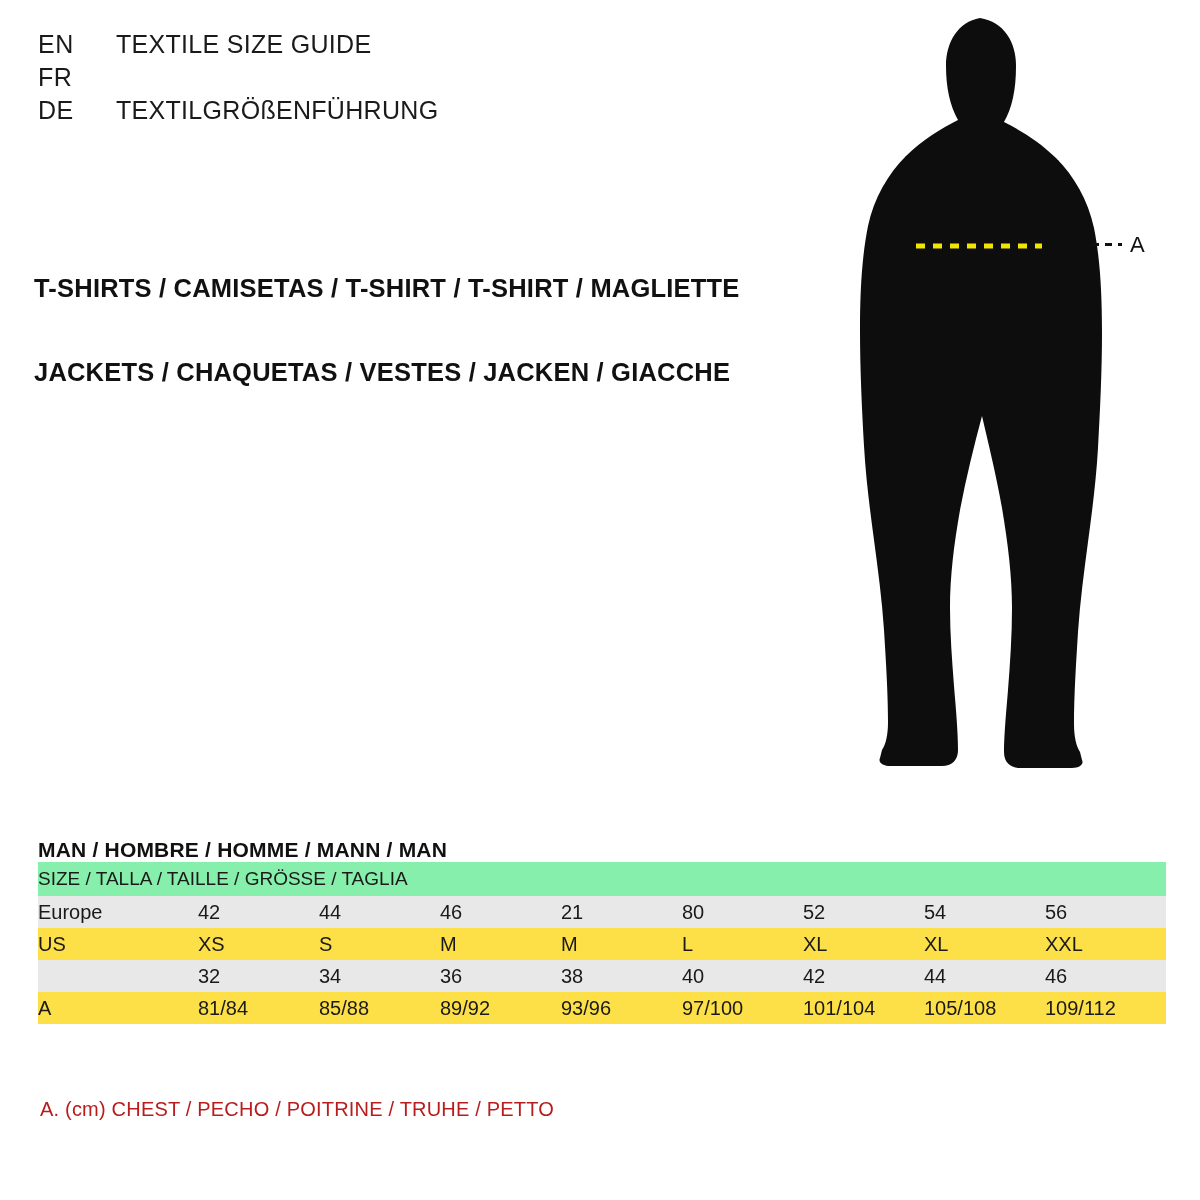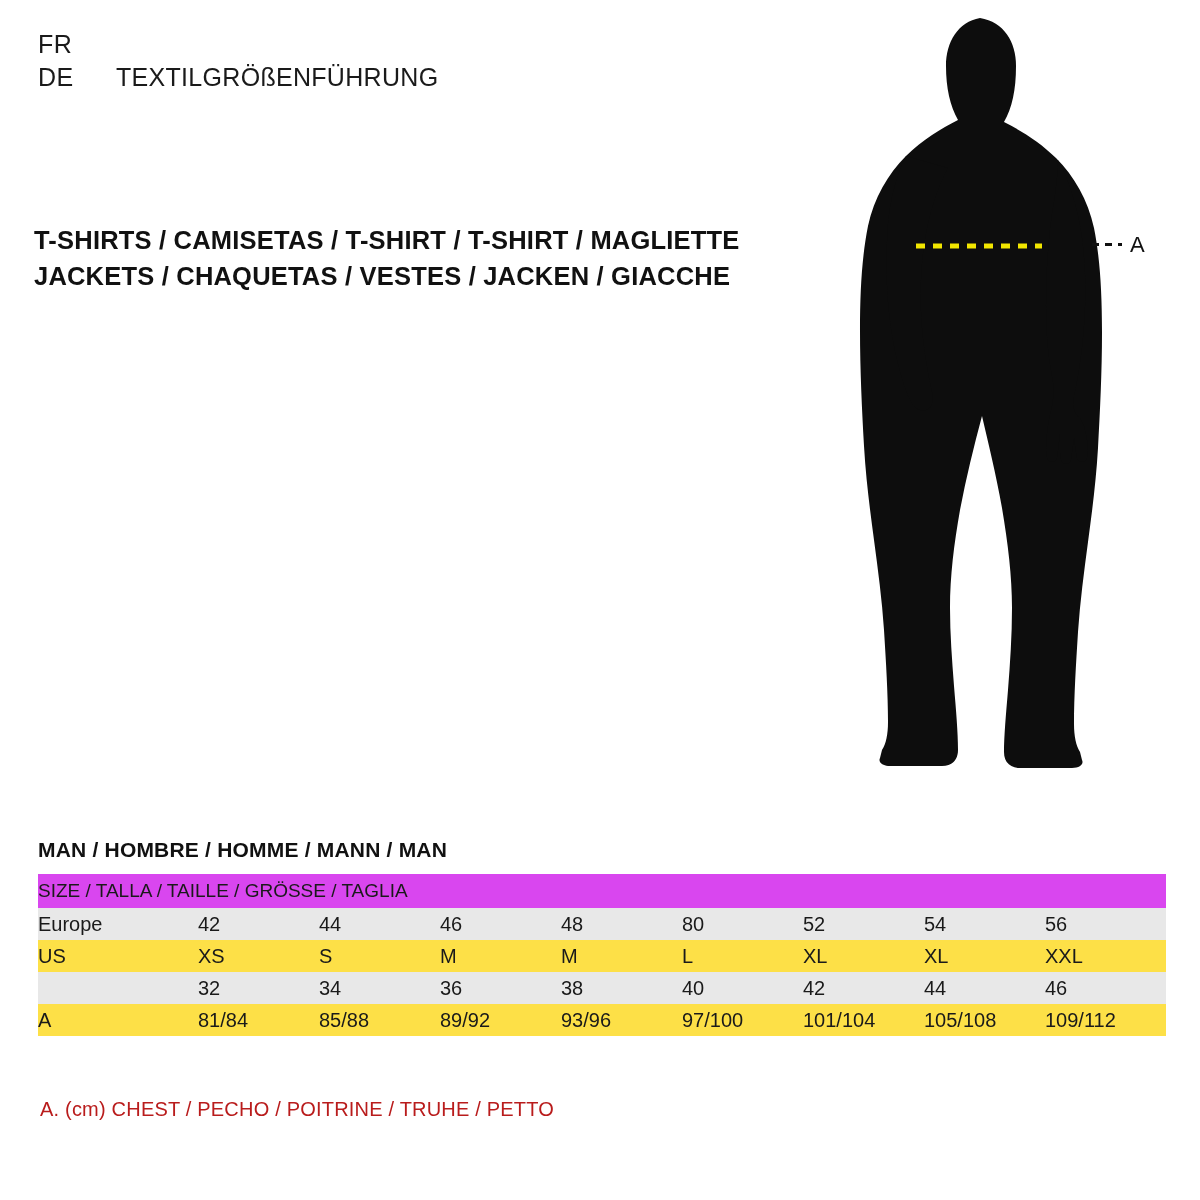--- a/index.html
+++ b/index.html
@@ -48,20 +48,21 @@
     top: 222px;
     width: 760px;
   }
   .category-line {
     font-size: 25.5px;
     font-weight: bold;
     letter-spacing: 0.2px;
     line-height: 36px;
     color: #111111;
     white-space: nowrap;
+    margin-top: 48px;
   }
 
   
   .figure-wrap {
     position: absolute;
     left: 830px;
     top: 10px;
     width: 360px;
     height: 790px;
   }
@@ -90,42 +91,42 @@
     position: absolute;
     left: 38px;
     top: 838px;
     width: 1128px;
   }
   .table-title {
     font-size: 21px;
     font-weight: bold;
     letter-spacing: 0.2px;
     color: #111;
-    margin-bottom: 12px;
+    margin-bottom: 0;
   }
   table.size-table {
     border-collapse: collapse;
     width: 1128px;
     table-layout: fixed;
   }
   table.size-table td {
     font-size: 20px;
     color: #1a1a1a;
     height: 32px;
     padding: 0;
     vertical-align: middle;
   }
   td.rowlabel {
     text-align: left;
     padding-left: 8px;
   }
   td.val {
   }
   tr.header-row td {
-    background: #d946ef;
+    background: #86efac;
     font-size: 19px;
     color: #1a1a1a;
     height: 34px;
   }
   tr.shade td {
     background: #e8e8e8;
   }
   tr.plain td {
     background: #fde047;
   }
@@ -136,20 +137,24 @@
     top: 1098px;
     font-size: 20px;
     color: #b91c1c;
     letter-spacing: 0.2px;
   }
 </style>
 </head>
 <body>
 
 <div class="lang-block">
+  <div class="lang-row">
+    <div class="lang-code">EN</div>
+    <div class="lang-text">TEXTILE SIZE GUIDE</div>
+  </div>
   <div class="lang-row">
     <div class="lang-code">FR</div>
   </div>
   <div class="lang-row">
     <div class="lang-code">DE</div>
     <div class="lang-text">TEXTILGRÖßENFÜHRUNG</div>
   </div>
 </div>
 
 <div class="category-block">
@@ -256,21 +261,21 @@
     </colgroup>
     <tbody>
       <tr class="header-row">
         <td class="rowlabel" colspan="9">SIZE / TALLA / TAILLE / GRÖSSE / TAGLIA</td>
       </tr>
       <tr class="shade">
         <td class="rowlabel">Europe</td>
         <td class="val">42</td>
         <td class="val">44</td>
         <td class="val">46</td>
-        <td class="val">48</td>
+        <td class="val">21</td>
         <td class="val">80</td>
         <td class="val">52</td>
         <td class="val">54</td>
         <td class="val">56</td>
       </tr>
       <tr class="plain">
         <td class="rowlabel">US</td>
         <td class="val">XS</td>
         <td class="val">S</td>
         <td class="val">M</td>

